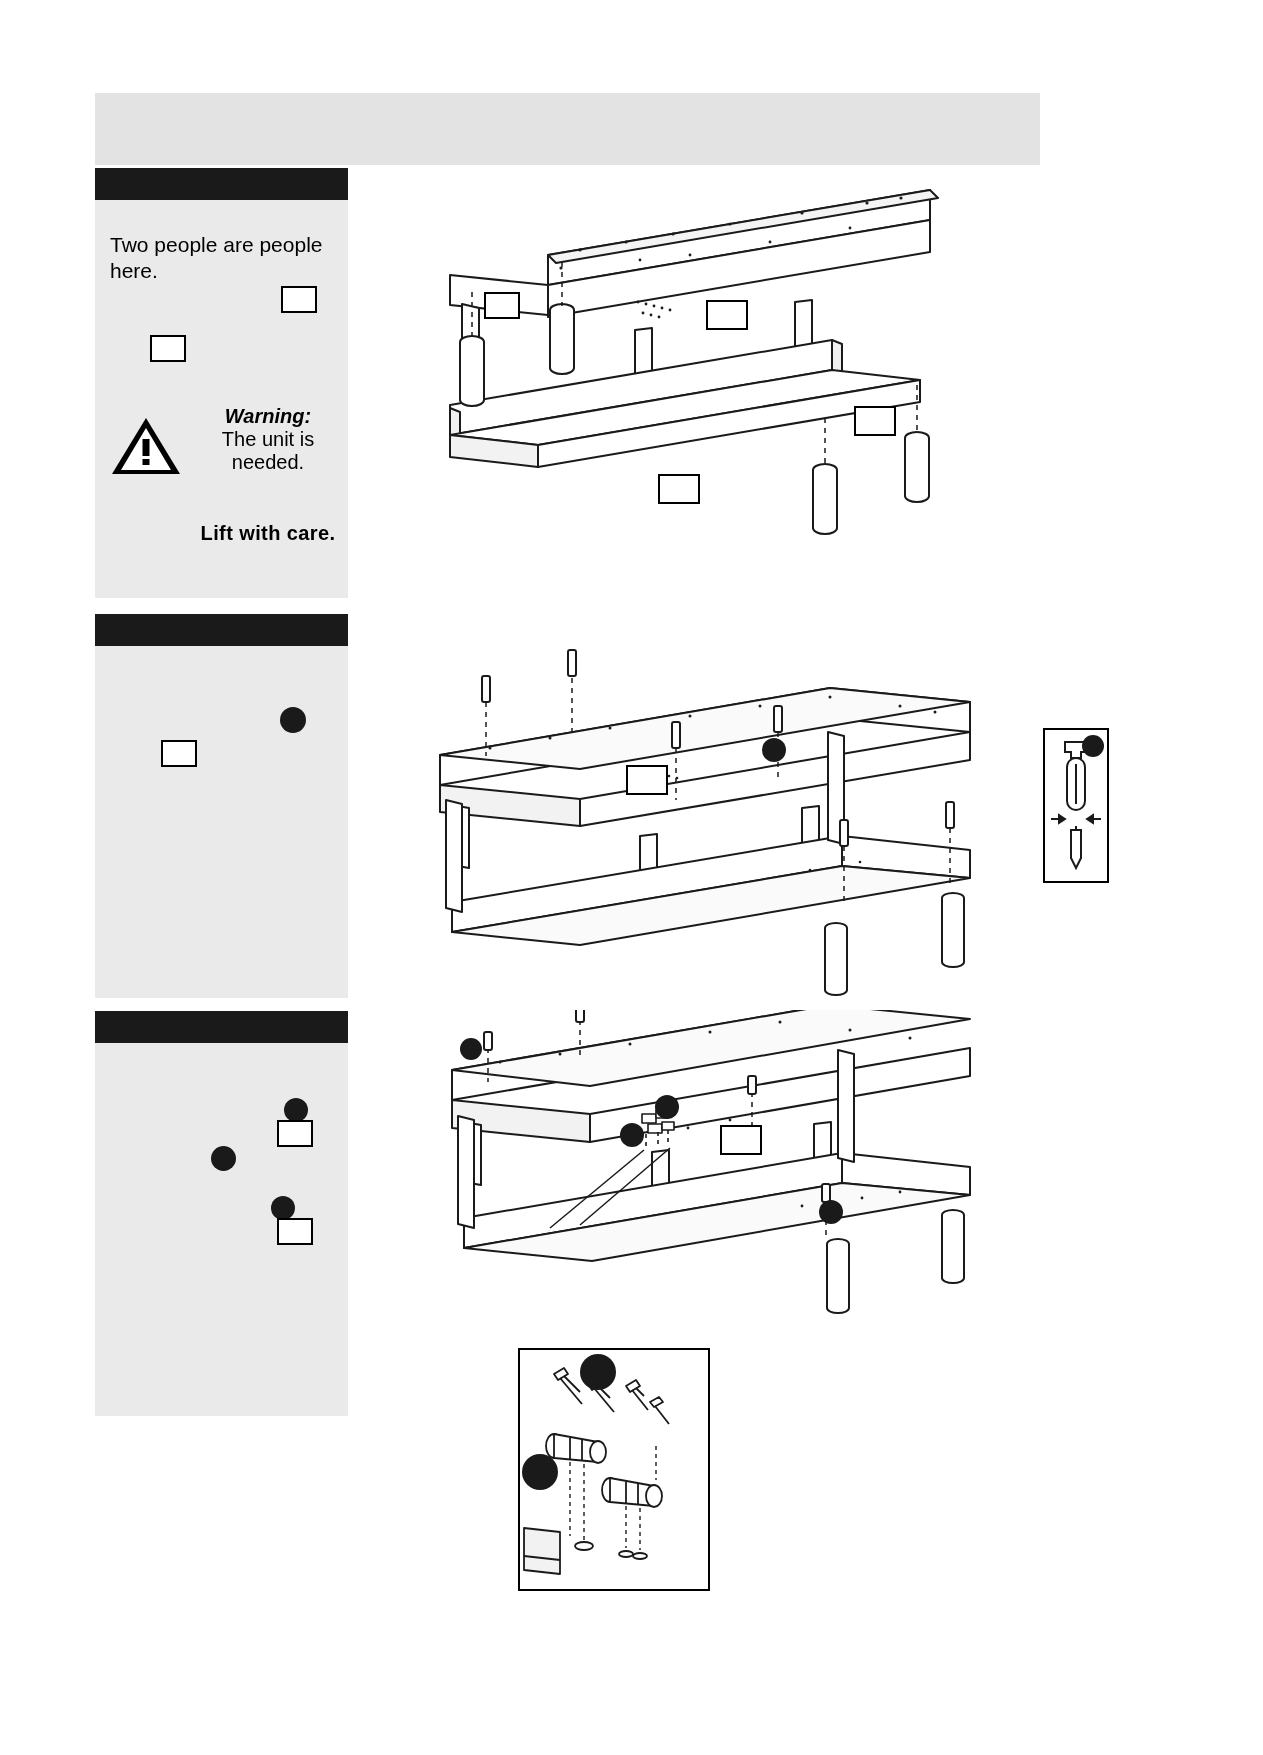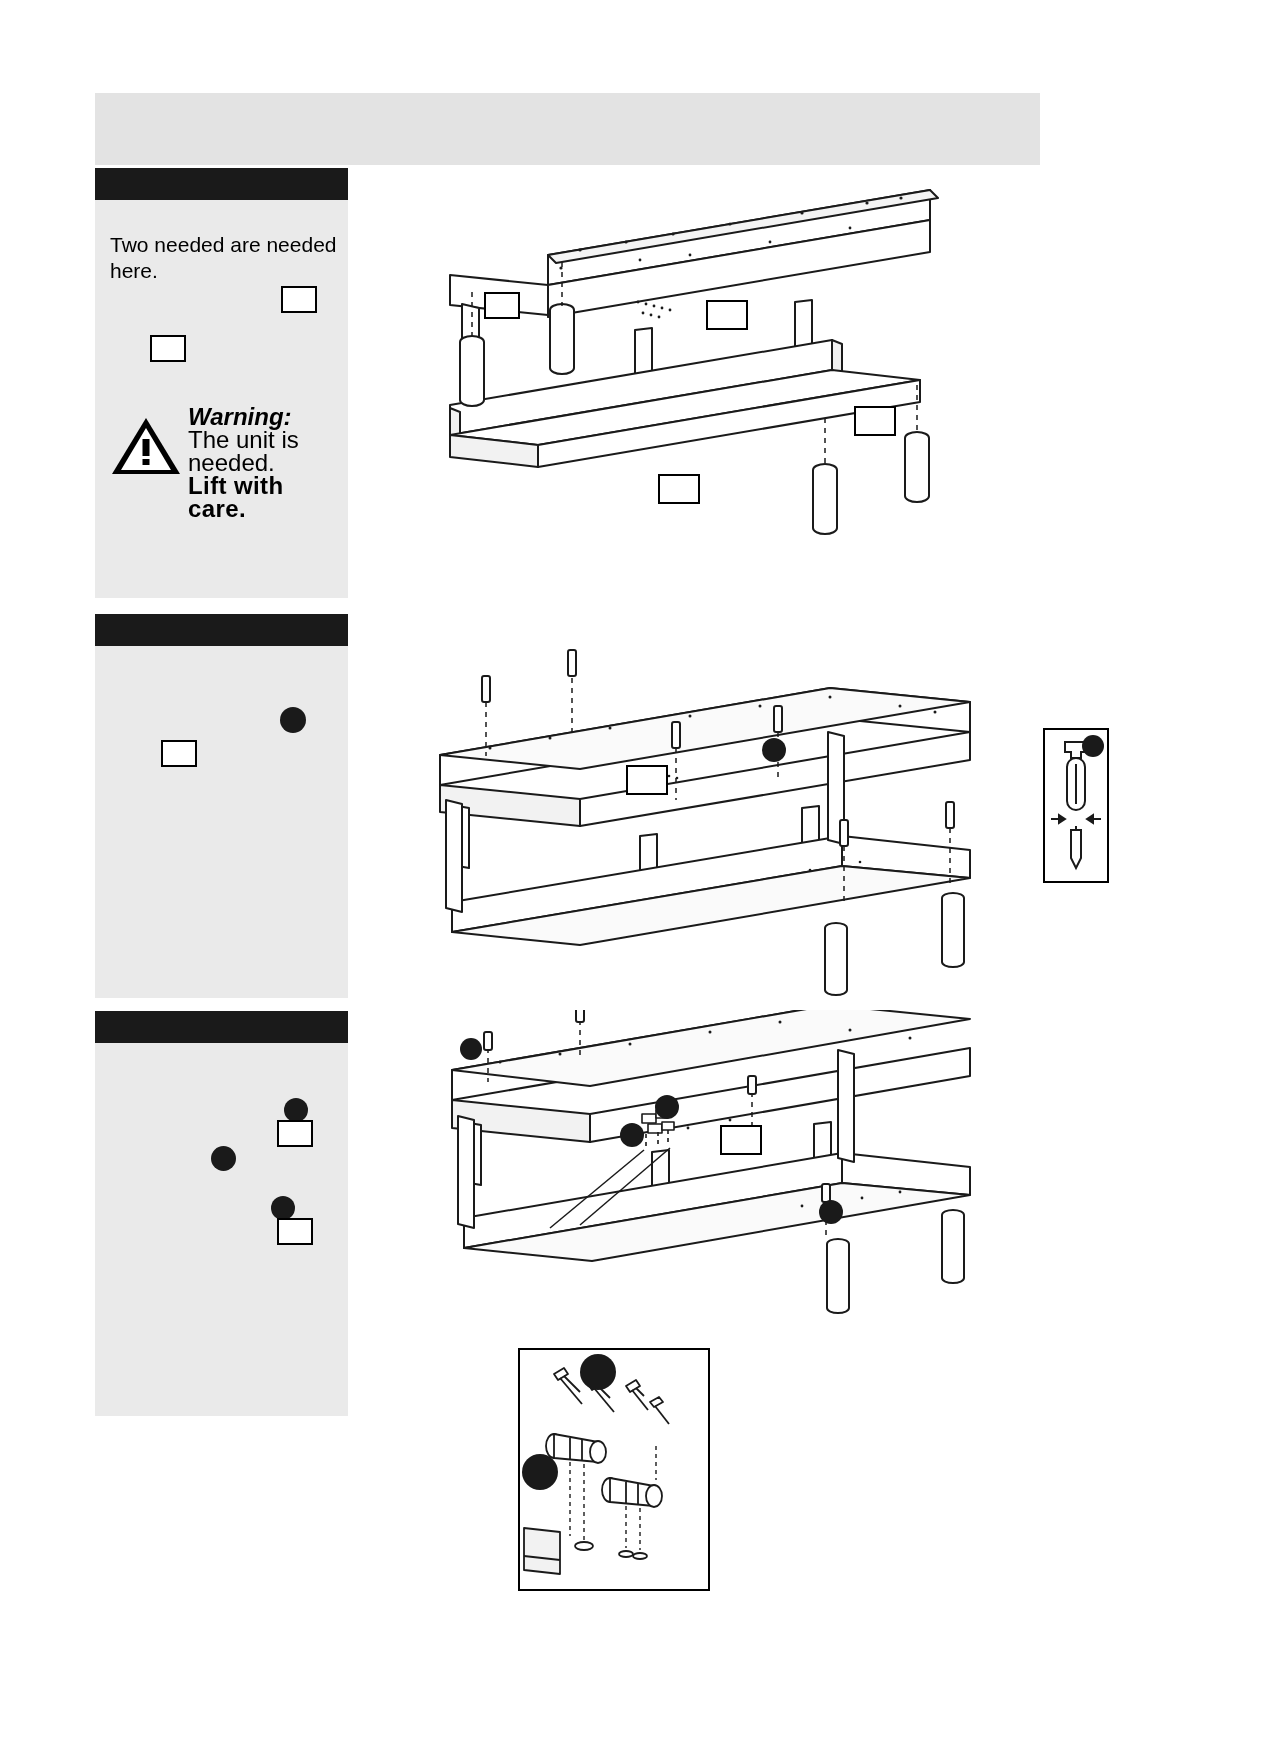--- a/index.html
+++ b/index.html
@@ -97,30 +97,32 @@
     left: 0;
     top: 10px;
     width: 72px;
     height: 62px;
   }
   .warn-text {
     position: absolute;
     left: 78px;
     top: 0px;
     width: 160px;
-    font-size: 24px;
+    font-size: 20px;
     line-height: 23px;
+    text-align: center;
   }
   .warn-title {
     font-weight: bold;
     font-style: italic;
   }
   .warn-bold {
     font-weight: bold;
     letter-spacing: 0.4px;
+    margin-top: 48px;
   }
 
   
   .fig {
     position: absolute;
   }
   #fig1 { left: 430px; top: 180px; width: 610px; height: 440px; }
   #fig2 { left: 430px; top: 640px; width: 610px; height: 370px; }
   #fig3 { left: 430px; top: 1010px; width: 610px; height: 420px; }
 
@@ -139,21 +141,21 @@
 </head>
 <body>
 
 <div class="page">
 
   <div class="top-banner"></div>
 
   <div class="step-header" id="header1"></div>
   <div class="step-panel" id="panel1"></div>
 
-  <div class="note-text" id="two-people">Two needed are needed here.</div>
+  <div class="note-text" id="two-people">Two people are people here.</div>
 
   <div class="sq med" style="left:281px; top:286px;"></div>
   <div class="sq med" style="left:150px; top:335px;"></div>
 
   <div class="warn-wrap">
     <svg class="warn-tri" viewBox="0 0 72 62">
       <polygon points="36,3 70,59 2,59" fill="#000"></polygon>
       <polygon points="36,13 61,55 11,55" fill="#fff"></polygon>
       <rect x="32.5" y="24" width="7" height="17" fill="#000"></rect>
       <rect x="32.5" y="44" width="7" height="6" fill="#000"></rect>

